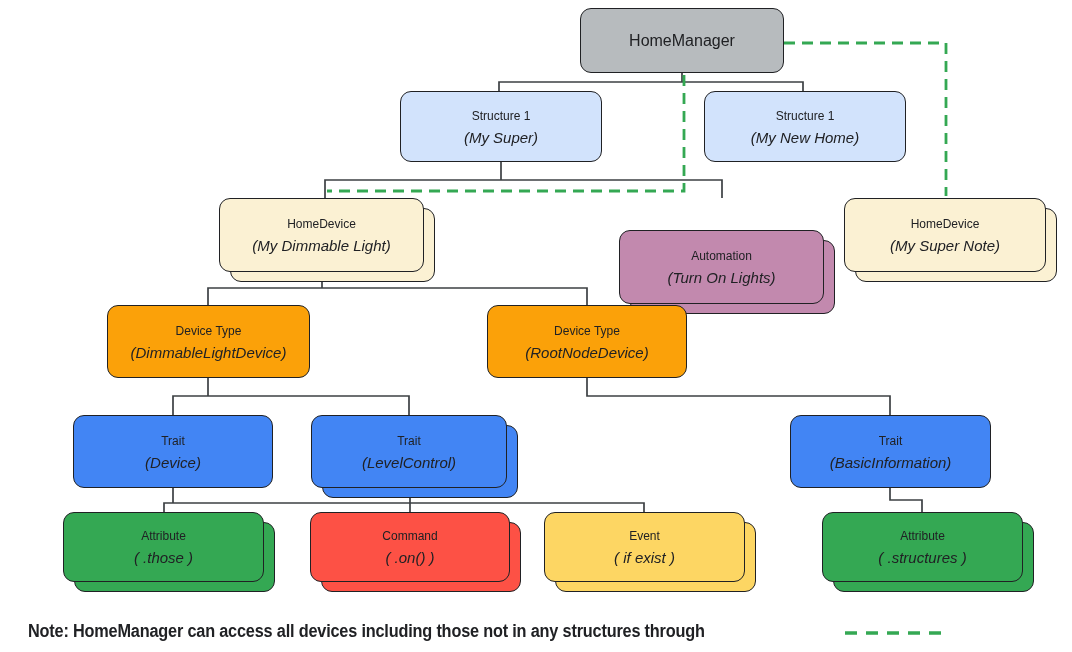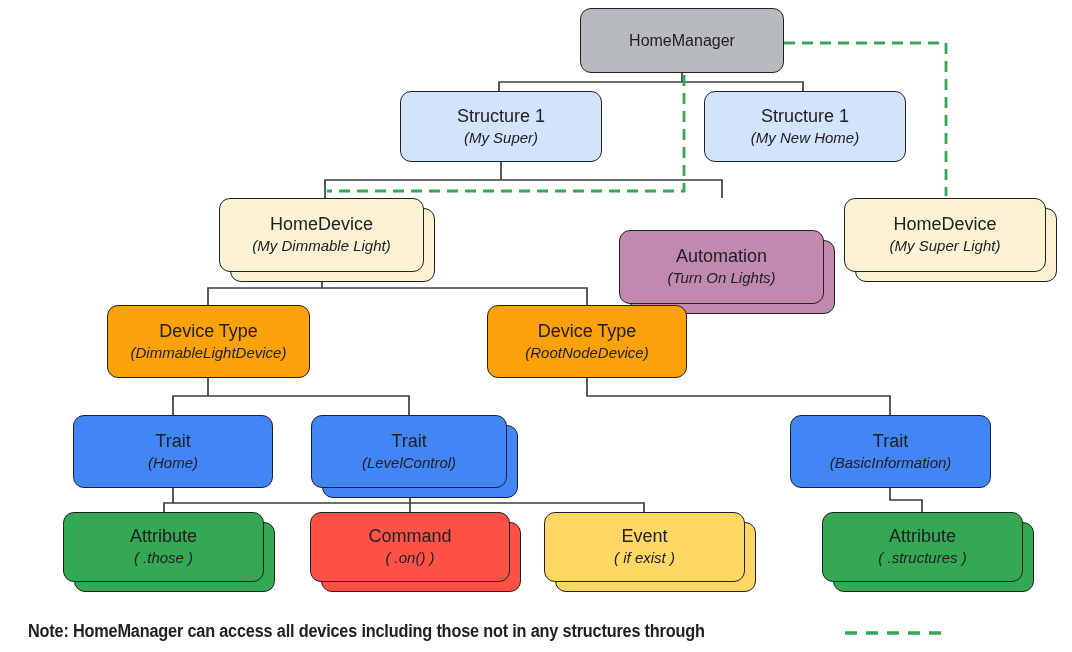--- a/index.html
+++ b/index.html
@@ -15,21 +15,21 @@
   .node{position:absolute;z-index:1;}
   .card{
     position:absolute;left:0;top:0;width:100%;height:100%;box-sizing:border-box;
     border:1.6px solid #202124;border-radius:11px;
   }
   .card.back{left:11px;top:10px;}
   .card.front{
     display:flex;flex-direction:column;align-items:center;justify-content:center;
     text-align:left;padding:4px 6px;
   }
-  .title{font-size:18px;line-height:22px;}
+  .title{font-size:12px;line-height:22px;}
   .subtitle{font-size:15px;line-height:22px;font-style:italic;}
   #n-homemanager .title{font-size:16px;}
   
   #n-homemanager{left:580px;top:8px;width:204px;height:65px;}
   #n-structure1{left:400px;top:91px;width:202px;height:71px;}
   #n-structure2{left:704px;top:91px;width:202px;height:71px;}
   #n-homedevice1{left:219px;top:198px;width:205px;height:74px;}
   #n-automation{left:619px;top:198px;width:205px;height:74px;margin-top:32px;}
   #n-homedevice2{left:844px;top:198px;width:202px;height:74px;}
   #n-devicetype1{left:107px;top:305px;width:203px;height:73px;}
@@ -98,42 +98,42 @@
     <div class="card front" style="background-color: rgb(194, 137, 174);">
       <div class="title">Automation</div>
       <div class="subtitle">(Turn On Lights)</div>
     </div>
   </div>
 
   <div class="node" id="n-homedevice2">
     <div class="card back" style="background-color: rgb(251, 241, 211);"></div>
     <div class="card front" style="background-color: rgb(251, 241, 211);">
       <div class="title">HomeDevice</div>
-      <div class="subtitle">(My Super Light)</div>
+      <div class="subtitle">(My Super Note)</div>
     </div>
   </div>
 
   <div class="node" id="n-devicetype1">
     <div class="card front" style="background-color: rgb(251, 161, 9);">
       <div class="title">Device Type</div>
       <div class="subtitle">(DimmableLightDevice)</div>
     </div>
   </div>
 
   <div class="node" id="n-devicetype2">
     <div class="card front" style="background-color: rgb(251, 161, 9);">
       <div class="title">Device Type</div>
       <div class="subtitle">(RootNodeDevice)</div>
     </div>
   </div>
 
   <div class="node" id="n-trait-onoff">
     <div class="card front" style="background-color: rgb(66, 133, 244);">
       <div class="title">Trait</div>
-      <div class="subtitle">(Home)</div>
+      <div class="subtitle">(Device)</div>
     </div>
   </div>
 
   <div class="node" id="n-trait-levelcontrol">
     <div class="card back" style="background-color: rgb(66, 133, 244);"></div>
     <div class="card front" style="background-color: rgb(66, 133, 244);">
       <div class="title">Trait</div>
       <div class="subtitle">(LevelControl)</div>
     </div>
   </div>

